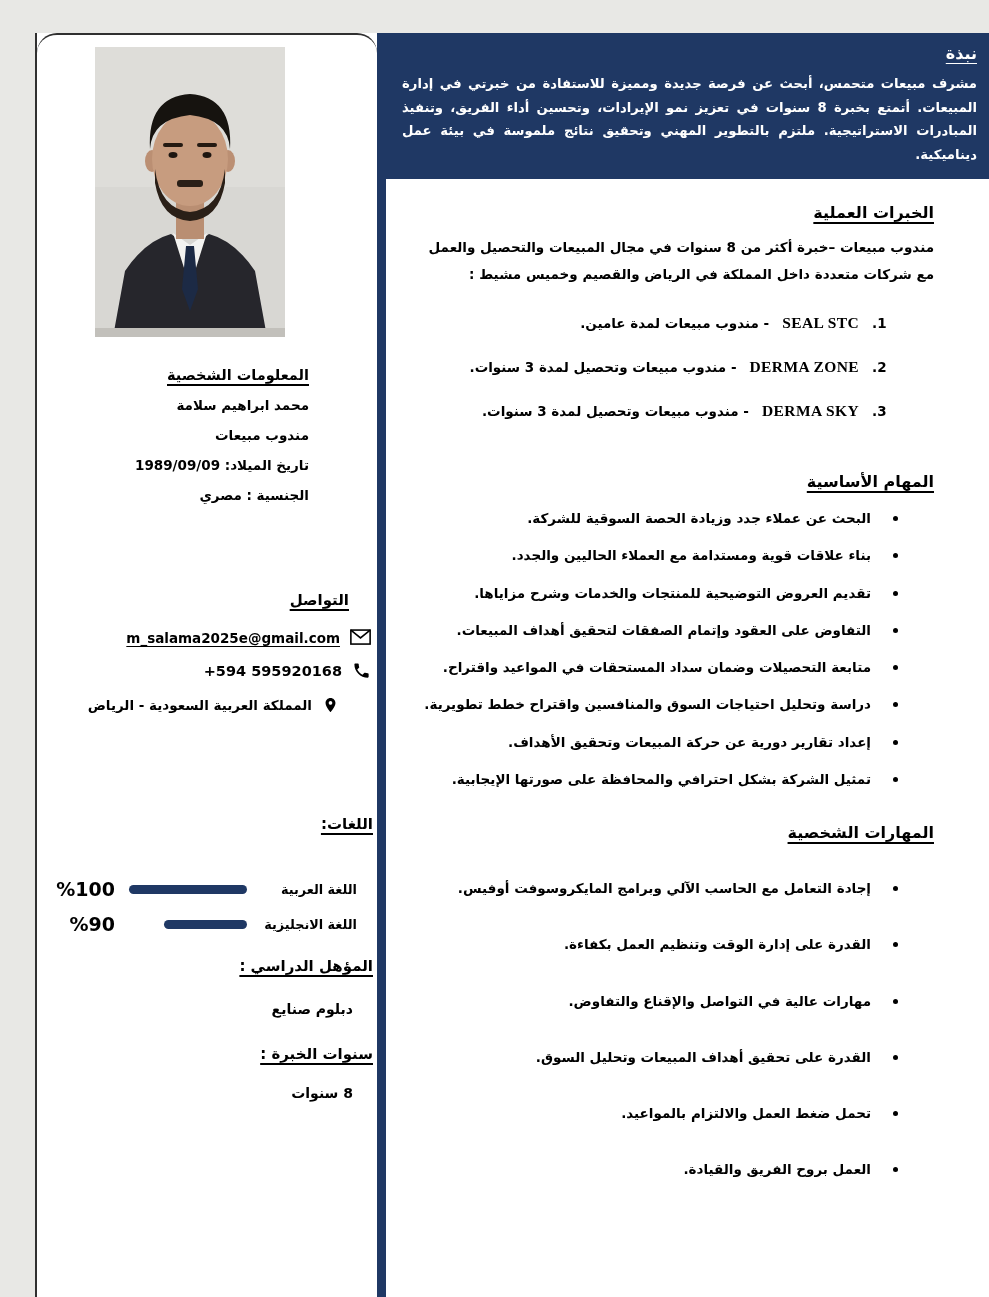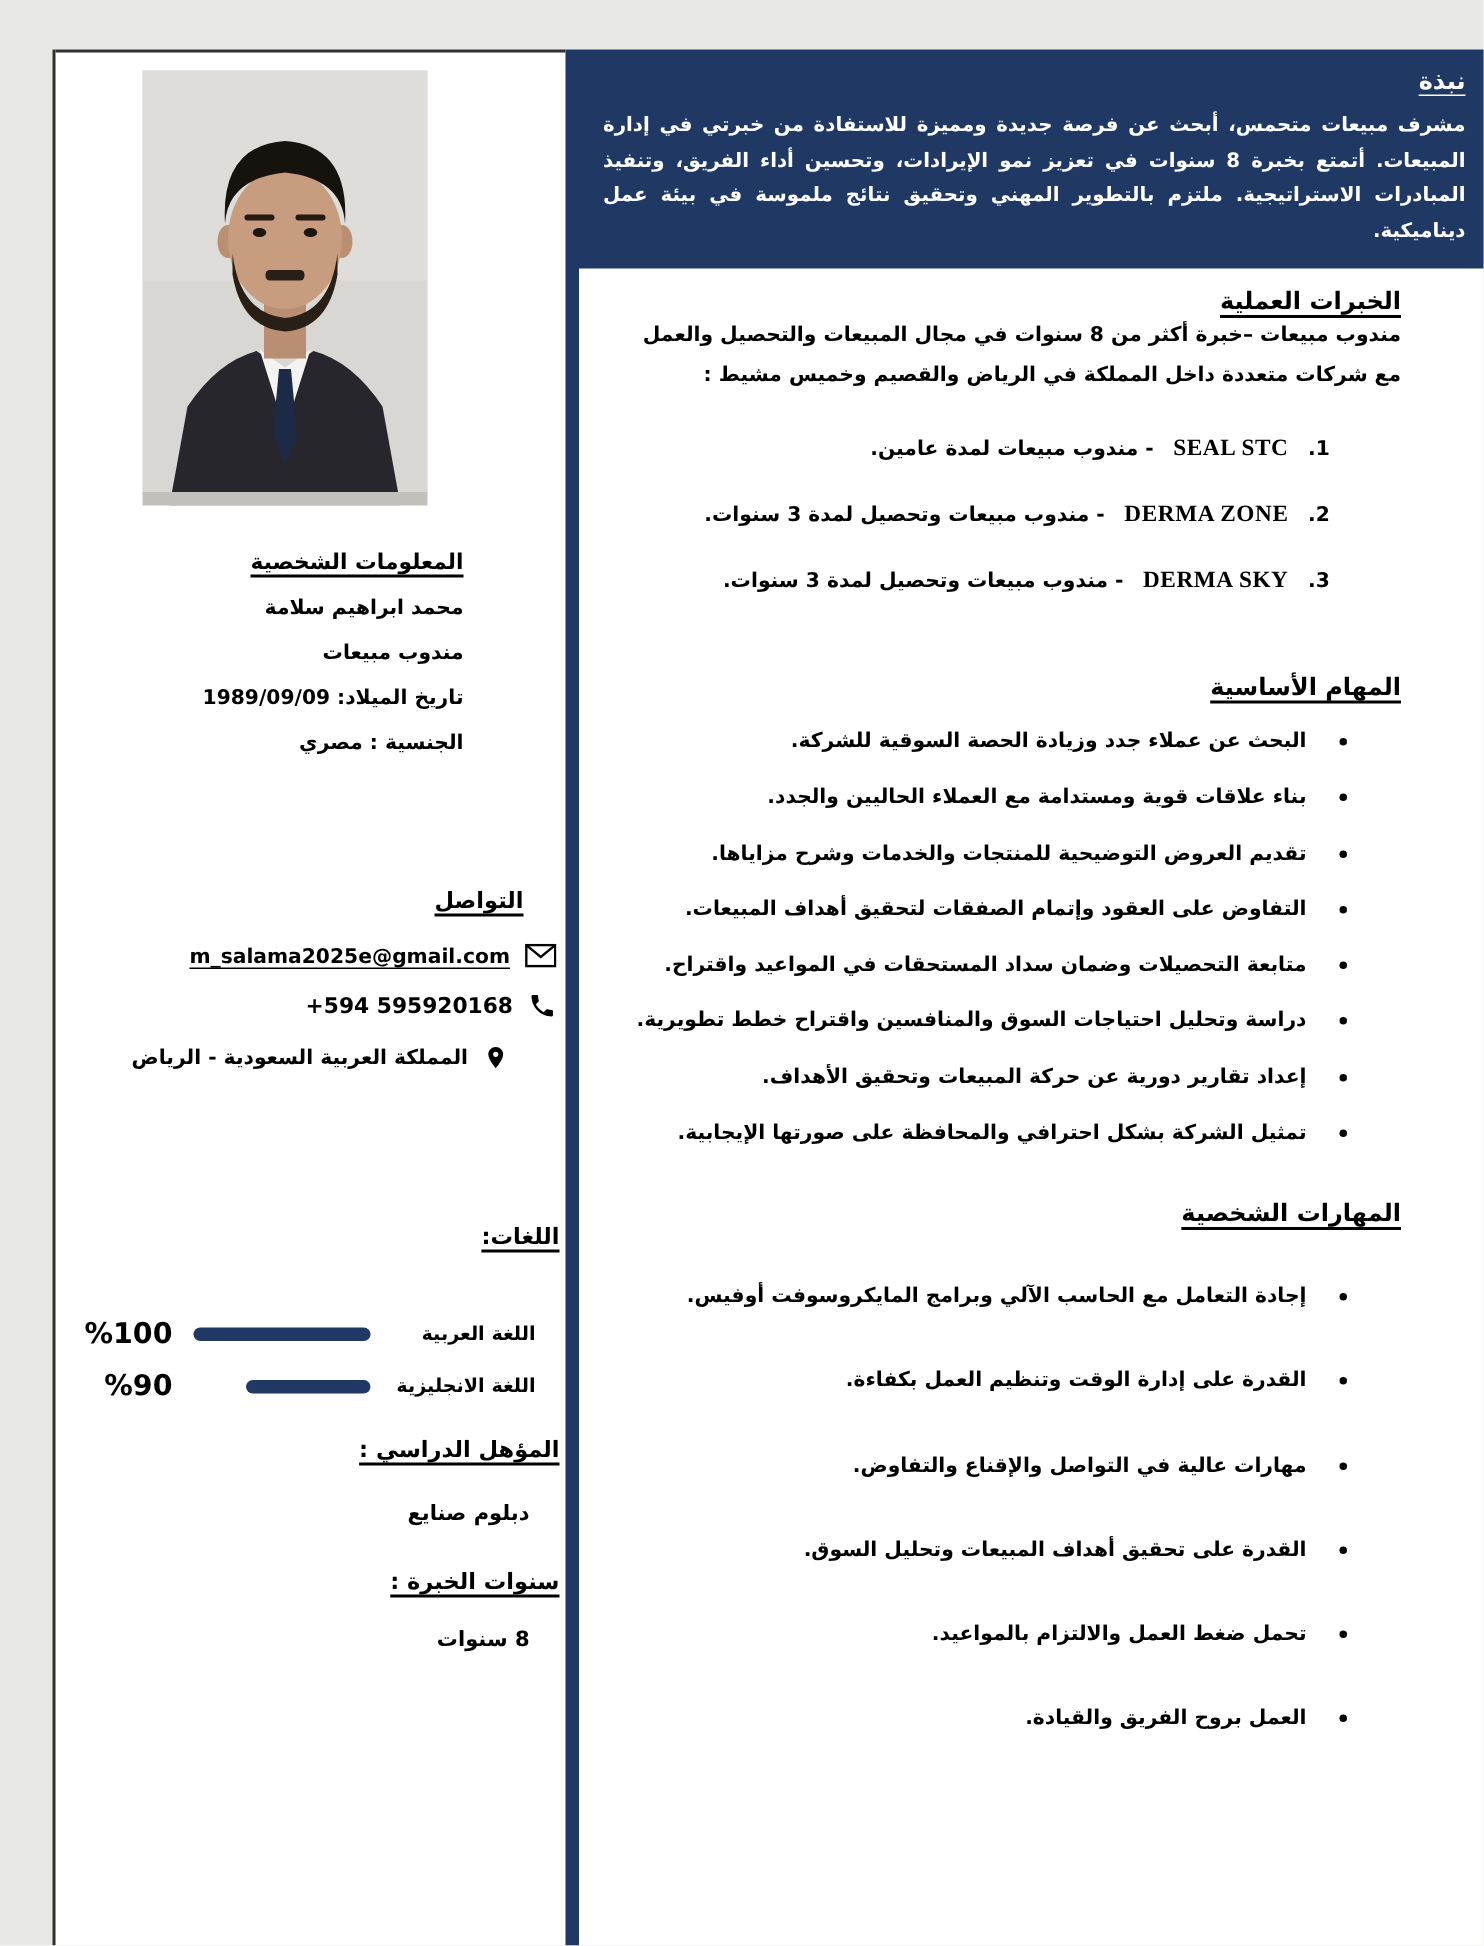--- a/index.html
+++ b/index.html
@@ -16,38 +16,39 @@
     position:absolute; left:35px; top:33px;
     width:954px; height:1264px;
     background:#ffffff;
     border-left:2px solid #303030;
   }
   
   .sidebar {
     position:absolute; left:0; top:0; width:340px; height:100%;
     border-top:2px solid #303030;
     direction:rtl;
+    border-radius:20px;
   }
   .divider {
     position:absolute; left:340px; top:0; width:9px; height:100%;
     background:#1f3864;
   }
   .main {
     position:absolute; left:349px; top:0; width:605px; height:100%;
     direction:rtl;
   }
   
   .summary-box { background:#1f3864; color:#fff; padding:11px 14px 13px 16px; min-height:136px; }
   .summary-title { font-size:16px; text-decoration:underline; text-underline-offset:4px; margin-bottom:9px; }
   .summary-text { font-size:13.2px; line-height:1.78; text-align:justify; }
   
   .main-inner { padding:0 57px 0 34px; }
   .section-title { font-size:16px; text-decoration:underline; text-underline-offset:4px; text-decoration-thickness:1.5px; }
-  .exp-title { margin-top:12px; }
-  .exp-intro { margin-top:0; font-size:13.5px; line-height:2.0; text-align:right; }
+  .exp-title { margin-top:24px; }
+  .exp-intro { margin-top:12px; font-size:13.5px; line-height:2.0; text-align:right; }
   .exp-list { margin-top:8px; }
   .exp-item { display:flex; align-items:baseline; gap:13px; margin-top:26px; padding-right:42px; font-size:13.5px; }
   .exp-num { direction:ltr; unicode-bidi:embed; min-width:20px; }
   .exp-company { direction:ltr; unicode-bidi:embed; font-family:"Liberation Serif", serif; font-size:15.5px; letter-spacing:.4px; }
   .tasks-title { margin-top:52px; }
   .bullet-list { margin-top:10px; padding-right:36px; }
   .bullet-item { display:flex; align-items:flex-start; gap:22px; margin-top:17px; font-size:13.5px; line-height:1.5; }
   .bullet { width:5px; height:5px; border-radius:50%; background:#000; flex:0 0 auto; margin-top:8px; }
   .skills-title { margin-top:34px; }
   .skills-list .bullet-item { margin-top:36px; }

